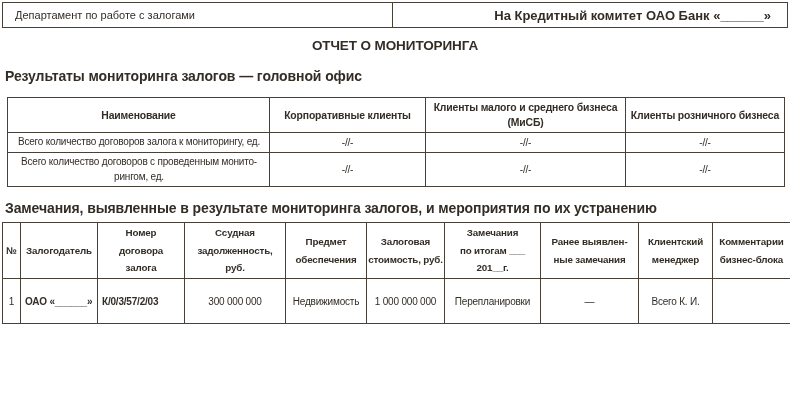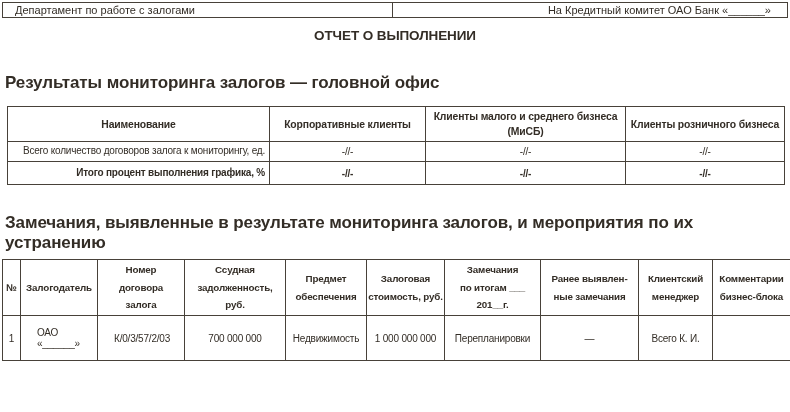--- a/index.html
+++ b/index.html
@@ -1,70 +1,70 @@
 <!DOCTYPE html>
 <html><head>
 <meta charset="utf-8">
 <style>
   html,body{margin:0;padding:0;}
   body{
     width:790px;height:412px;background:#ffffff;overflow:hidden;
     font-family:"Liberation Sans",sans-serif;color:#332d26;
   }
   .top-band{
-    display:flex;margin:2px 2px 0 2px;height:16px;box-sizing:border-box;
+    display:flex;margin:2px 2px 0 2px;height:26px;box-sizing:border-box;
     border:1px solid #474139;
   }
   .top-left{
     flex:0 0 49.7%;box-sizing:border-box;border-right:1px solid #474139;
     display:flex;align-items:center;padding-left:12px;font-size:11px;
   }
   .top-right{
     flex:1;display:flex;align-items:center;justify-content:flex-end;
-    padding-right:16px;font-size:11px;
+    padding-right:16px;font-size:13px;font-weight:bold;
   }
   .title{margin-top:8px;text-align:center;font-weight:bold;font-size:13.5px;line-height:19px;letter-spacing:-0.1px;}
-  .h1{margin:28px 0 0 5px;font-weight:bold;font-size:17px;letter-spacing:-0.1px;}
+  .h1{margin:13px 0 0 5px;font-weight:bold;font-size:14px;letter-spacing:-0.1px;}
   .h2{margin:10px 0 0 5px;font-weight:bold;font-size:11.5px;}
   .h2 sup{font-size:8px;}
 
   table{border-collapse:collapse;table-layout:fixed;}
   th,td{border:1px solid #474139;box-sizing:border-box;vertical-align:middle;}
 
   .t1{margin:13px 8px 0 7px;width:777px;padding-left:8px;}
   .t1 th{font-size:10.4px;font-weight:bold;text-align:center;line-height:1.45;padding:2px;letter-spacing:-0.15px;}
   .t1 thead tr{height:34px;}
   .t1 td{font-size:10px;padding:2px 4px;letter-spacing:-0.2px;}
   .t1 tr.r1{height:20px;}
   .t1 tr.r2{height:31px;}
   .t1 tr.r3{height:23px;}
-  .t1 td.lbl{text-align:right;padding-left:5px;line-height:1.45;}
+  .t1 td.lbl{text-align:center;padding-left:5px;line-height:1.45;}
   .t1 tr.r1 td.lbl{white-space:nowrap;}
   .t1 td.ctr{text-align:center;}
   .t1 tr.bold-row td{font-weight:bold;}
 
   .t2{margin:6px 0 0 2px;width:786px;}
   .t2 th{font-size:9.8px;font-weight:bold;text-align:center;line-height:1.8;padding:1px 0;letter-spacing:-0.15px;}
   .t2 thead tr{height:55px;}
   .t2 tbody tr{height:45px;}
   .t2 td{font-size:10px;text-align:center;padding:1px 2px;letter-spacing:-0.2px;}
-  .t2 td.left{text-align:left;padding-left:16px;}
+  .t2 td.left{text-align:left;padding-left:4px;font-weight:bold;}
 </style>
 </head>
 <body>
 
 <div>
 
   <div class="top-band">
     <div class="top-left">Департамент по работе с залогами</div>
     <div class="top-right">На Кредитный комитет ОАО Банк «______»</div>
   </div>
 
   <div class="title">
-    <div>ОТЧЕТ О ВЫПОЛНЕНИИ</div>
+    <div>ОТЧЕТ О МОНИТОРИНГА</div>
   </div>
 
   <div class="h1">Результаты мониторинга залогов — головной офис</div>
 
   <table class="t1">
     <colgroup>
       <col style="width:262px">
         <col style="width:156px">
         <col style="width:200px">
         <col style="width:159px">
@@ -77,22 +77,22 @@
         <th>Клиенты розничного бизнеса</th>
       </tr>
     </thead>
     <tbody>
       <tr class="r1">
         <td class="lbl">Всего количество договоров залога к мониторингу, ед.</td>
         <td class="ctr">-//-</td>
         <td class="ctr">-//-</td>
         <td class="ctr">-//-</td>
       </tr>
-      <tr class="r3 bold-row">
-        <td class="lbl">Итого процент выполнения графика, %</td>
+      <tr class="r2">
+        <td class="lbl">Всего количество договоров с проведенным монито-<br>рингом, ед.</td>
         <td class="ctr">-//-</td>
         <td class="ctr">-//-</td>
         <td class="ctr">-//-</td>
       </tr>
     </tbody>
   </table>
 
   <div class="h1">Замечания, выявленные в результате мониторинга залогов, и мероприятия по их устранению</div>
 
 
@@ -121,21 +121,21 @@
         <th>Ранее выявлен-<br>ные замечания</th>
         <th>Клиентский<br>менеджер</th>
         <th>Комментарии<br>бизнес-блока</th>
       </tr>
     </thead>
     <tbody>
       <tr>
         <td>1</td>
         <td class="left">ОАО «______»</td>
         <td class="left">К/0/3/57/2/03</td>
-        <td>700 000 000</td>
+        <td>300 000 000</td>
         <td>Недвижимость</td>
         <td>1 000 000 000</td>
         <td>Перепланировки</td>
         <td>—</td>
         <td>Всего К. И.</td>
         <td></td>
       </tr>
     </tbody>
   </table>
 

